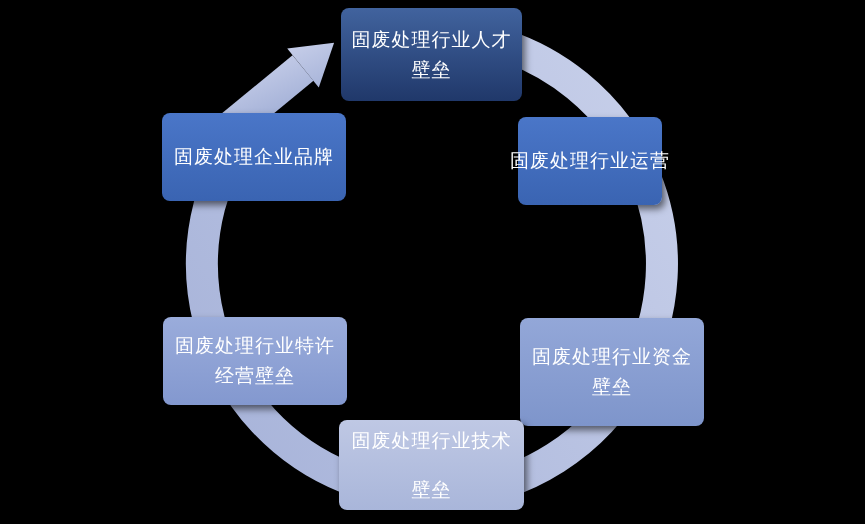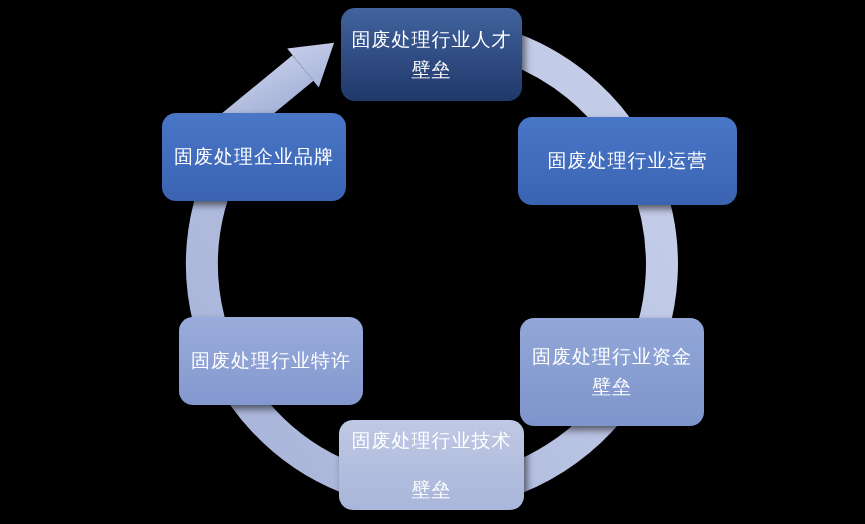--- a/index.html
+++ b/index.html
@@ -15,35 +15,35 @@
     overflow: hidden;
     font-family: "Liberation Sans", "DejaVu Sans", sans-serif;
   }
   .ring-svg {
     position: absolute;
     left: 0;
     top: 0;
   }
   .node {
     position: absolute;
-    border-radius: 14px;
+    border-radius: 8px;
     display: flex;
     flex-direction: column;
     align-items: center;
     justify-content: center;
     color: #ffffff;
     font-size: 19px;
     line-height: 30px;
     text-align: center;
     letter-spacing: 1px;
     box-shadow: 3px 4px 7px rgba(0,0,0,0.55);
   }
   .node .line { white-space: nowrap; }
   .node-top      { left: 341px; top: 8px;   width: 181px; height: 93px; }
-  .node-topright { left: 518px; top: 117px; width: 219px; height: 88px; }
+  .node-topright { left: 518px; top: 117px; width: 144px; height: 88px; }
   .node-right    { left: 520px; top: 318px; width: 184px; height: 108px; }
   .node-bottom   { left: 339px; top: 420px; width: 185px; height: 90px; }
   .node-left     { left: 163px; top: 317px; width: 184px; height: 88px; }
   .node-topleft  { left: 162px; top: 113px; width: 184px; height: 88px; }
 </style>
 </head>
 <body>
 
 <div class="stage">
 
@@ -78,21 +78,22 @@
   <div class="node node-right" style="background: linear-gradient(rgb(147, 167, 216), rgb(126, 149, 203)); color: rgb(255, 255, 255);">
     <div class="line">固废处理行业资金</div>
     <div class="line">壁垒</div>
   </div>
 
   <div class="node node-bottom" style="background: linear-gradient(rgb(191, 200, 228), rgb(169, 182, 218)); color: rgb(255, 255, 255); gap: 19px;">
     <div class="line">固废处理行业技术</div>
     <div class="line">壁垒</div>
   </div>
 
-  <div class="node node-left" style="background: linear-gradient(rgb(154, 172, 219), rgb(131, 152, 207)); color: rgb(255, 255, 255); margin-left: 16px;">
+  <div class="node node-left" style="background: linear-gradient(rgb(154, 172, 219), rgb(131, 152, 207)); color: rgb(255, 255, 255);">
     <div class="line">固废处理行业特许</div>
+    <div class="line">经营壁垒</div>
   </div>
 
   <div class="node node-topleft" style="background: linear-gradient(rgb(74, 118, 200), rgb(58, 100, 178)); color: rgb(255, 255, 255);">
     <div class="line">固废处理企业品牌</div>
   </div>
 
 </div>
 
 </body></html>

